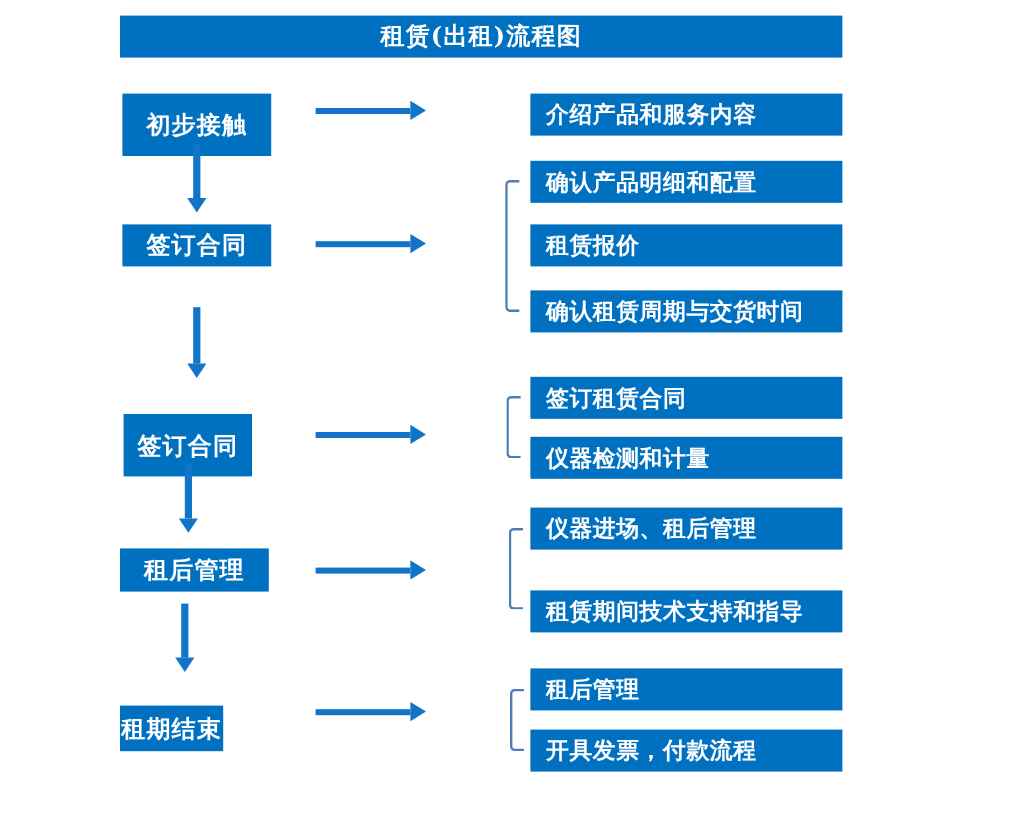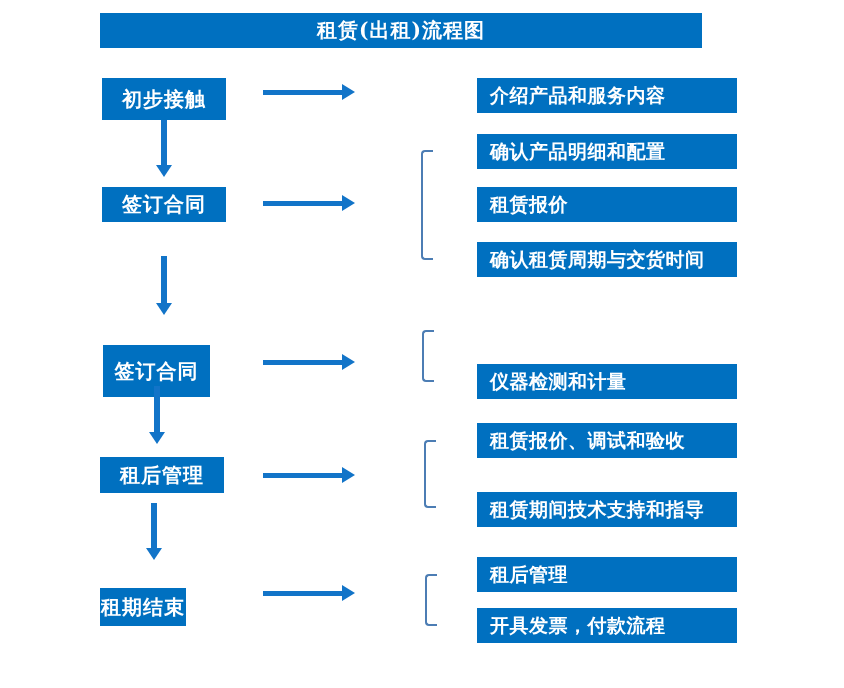--- a/index.html
+++ b/index.html
@@ -18,31 +18,31 @@
     position:absolute;left:100px;top:13px;width:602px;height:35px;
     background:var(--box-blue);color:var(--text-white);
     display:flex;align-items:center;justify-content:center;
     font-weight:bold;font-size:20px;letter-spacing:1px;
   }
   .step{
     position:absolute;background:var(--box-blue);color:var(--text-white);
     display:flex;align-items:center;justify-content:center;
     font-weight:bold;font-size:20px;letter-spacing:1px;
   }
-  .s1{left:102px;top:78px;width:124px;height:42px}
+  .s1{left:102px;top:78px;width:124px;height:52px}
   .s2{left:102px;top:187px;width:124px;height:35px}
   .s3{left:103px;top:345px;width:107px;height:52px}
   .s4{left:100px;top:457px;width:124px;height:36px}
   .s5{left:100px;top:588px;width:86px;height:38px}
 
   .detail{
     position:absolute;left:442px;width:260px;height:35px;box-sizing:border-box;
     background:var(--box-blue);color:var(--text-white);
     display:flex;align-items:center;padding-left:13px;
-    font-weight:bold;font-size:19px;letter-spacing:0.5px;white-space:nowrap;margin-left:35px;
+    font-weight:bold;font-size:19px;letter-spacing:0.5px;white-space:nowrap;
   }
   .r1{top:78px}.r2{top:134px}.r3{top:187px}.r4{top:242px}.r5{top:314px}
   .r6{top:364px}.r7{top:423px}.r8{top:492px}.r9{top:557px}.r10{top:608px}
 
   .harrow{position:absolute;left:263px;width:92px;height:16px;display:flex;align-items:center}
   .h1{top:84px}.h2{top:195px}.h3{top:354px}.h4{top:467px}.h5{top:585px}
   .hshaft{flex:1;height:5px;background:var(--arrow-blue)}
   .hhead{width:0;height:0;border-top:8px solid transparent;border-bottom:8px solid transparent;border-left:13px solid var(--arrow-blue)}
 
   .varrow{position:absolute;width:16px;display:flex;flex-direction:column;align-items:center}
@@ -116,19 +116,20 @@
 
   <div class="bracket b1"></div>
   <div class="bracket b2"></div>
   <div class="bracket b3"></div>
   <div class="bracket b4"></div>
 
   <div class="detail r1">介绍产品和服务内容</div>
   <div class="detail r2">确认产品明细和配置</div>
   <div class="detail r3">租赁报价</div>
   <div class="detail r4">确认租赁周期与交货时间</div>
+  <div class="detail r5">签订租赁合同</div>
   <div class="detail r6">仪器检测和计量</div>
-  <div class="detail r7">租赁报价、调试和验收</div>
+  <div class="detail r7">仪器进场、租后管理</div>
   <div class="detail r8">租赁期间技术支持和指导</div>
   <div class="detail r9">租后管理</div>
   <div class="detail r10">开具发票，付款流程</div>
 
 </div>
 
 </body></html>

